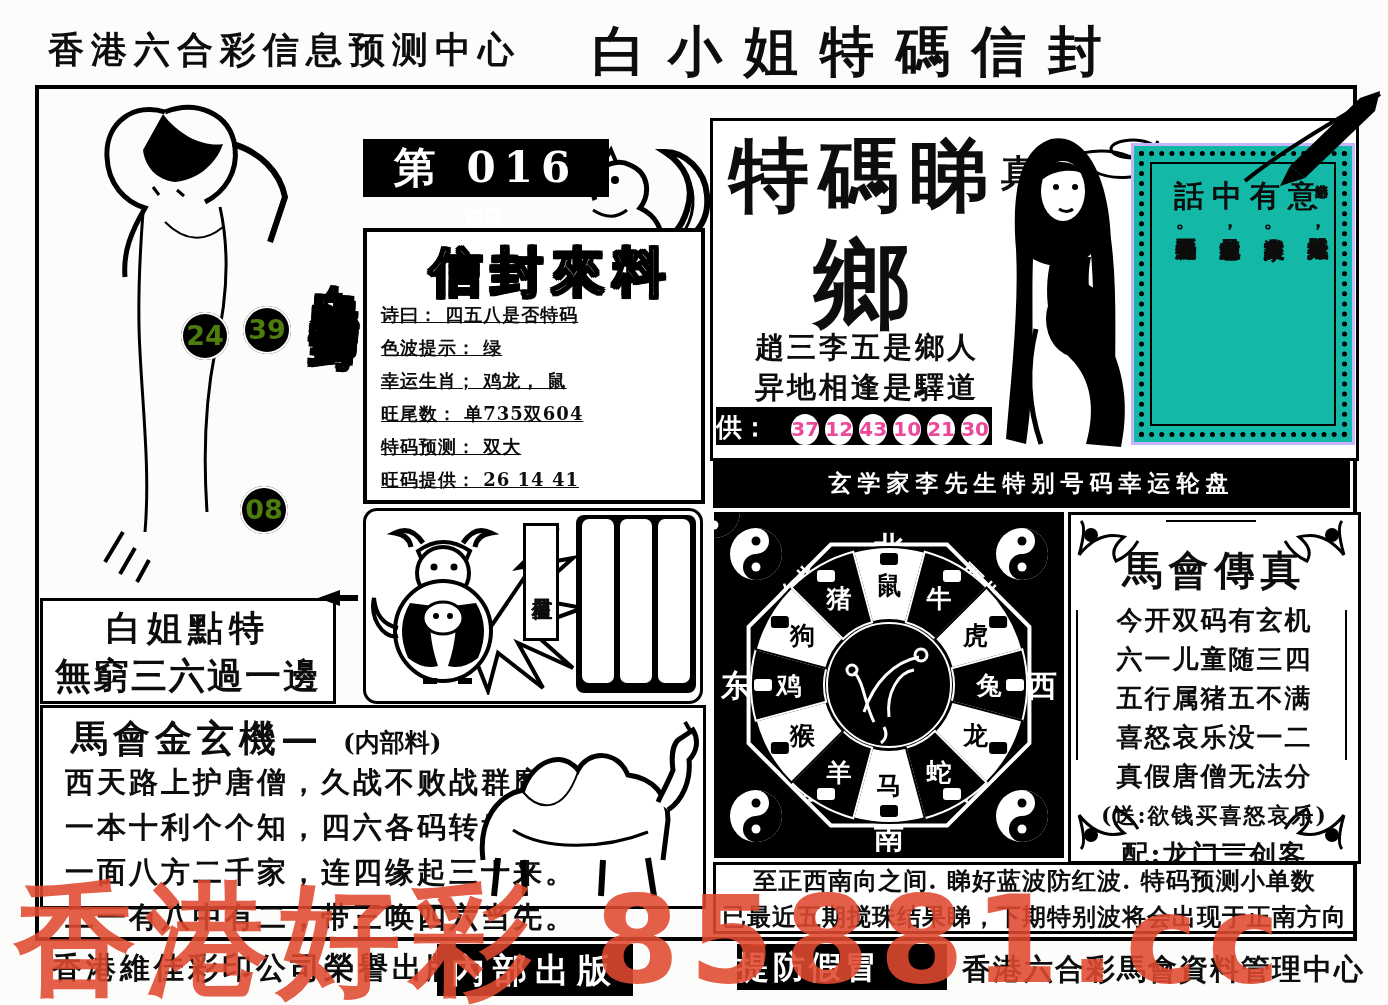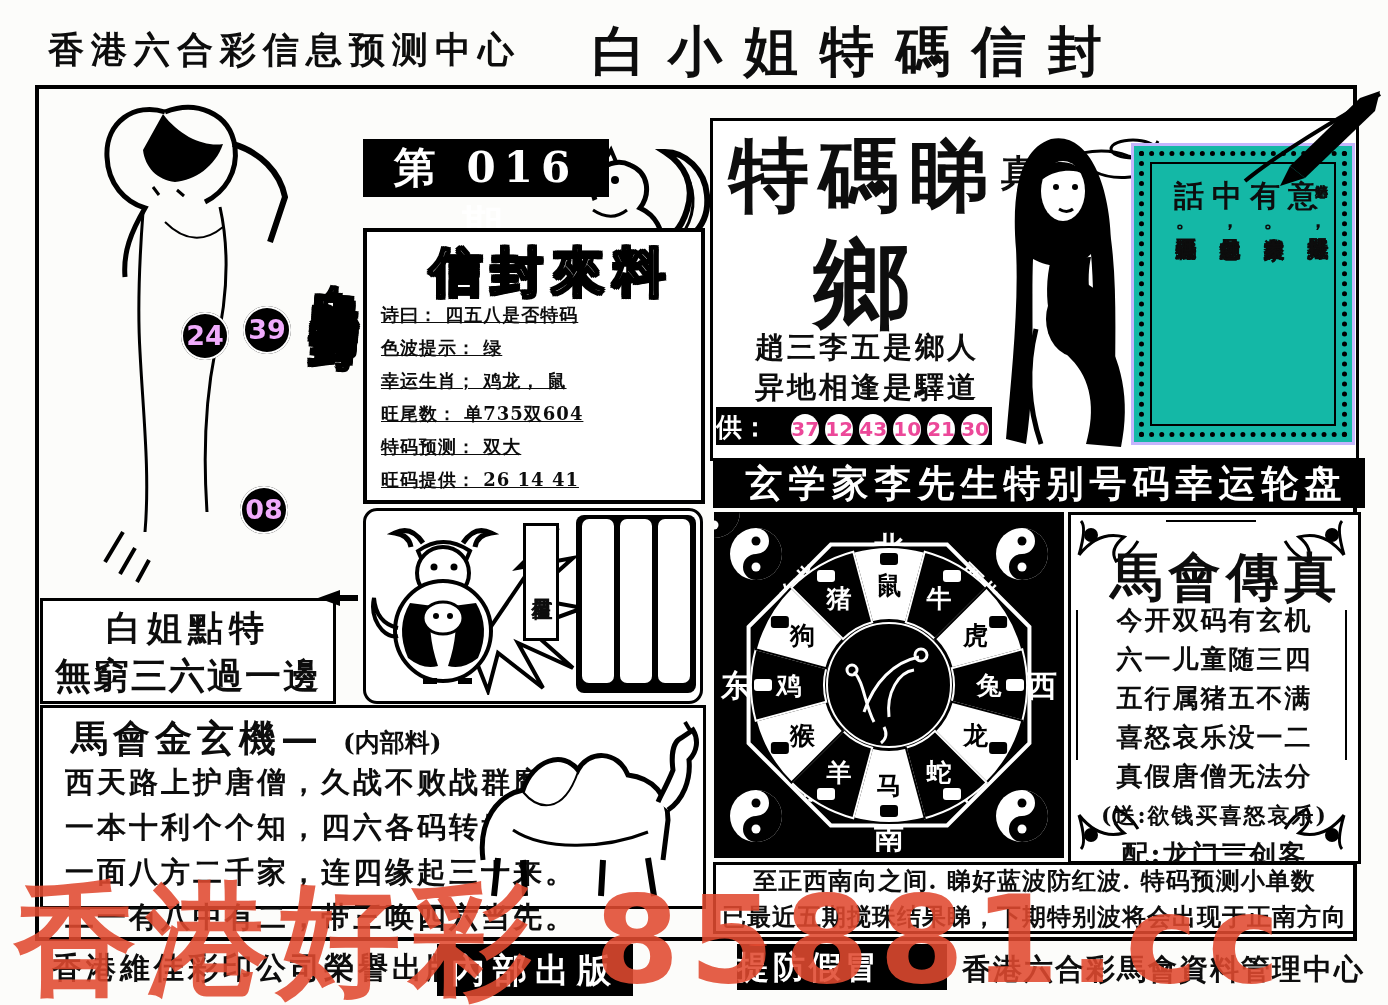--- a/index.html
+++ b/index.html
@@ -6,21 +6,21 @@
   #page{position:relative;width:1388px;height:1005px;background:#fcfcfa;overflow:hidden;
         font-family:"DejaVu Serif","Liberation Serif",serif;color:#0d0d0d;}
   .abs{position:absolute;}
   .calli{font-family:"DejaVu Serif","Liberation Serif",serif;font-weight:bold;}
   .hand{font-family:"DejaVu Serif","Liberation Serif",serif;font-weight:bold;}
   .outl{color:#fff;-webkit-text-stroke:2px #000;
         text-shadow:-2px 0 #000,2px 0 #000,0 -2px #000,0 2px #000,-2px -2px #000,2px 2px #000,-2px 2px #000,2px -2px #000;}
   .vert{writing-mode:vertical-rl;text-orientation:upright;}
   .box{border:4px solid #000;background:#fff;}
   .blackbar{background:#000;color:#fff;}
-  .numcircle-dark{display:inline-block;width:48px;height:48px;border-radius:50%;background:#000;color:#f0abfc;
+  .numcircle-dark{display:inline-block;width:48px;height:48px;border-radius:50%;background:#000;color:#4d7c0f;
       font-weight:bold;font-size:27px;line-height:48px;text-align:center;
       box-shadow:inset 0 0 0 2px #fff;font-family:"DejaVu Sans","Liberation Sans",sans-serif;}
   .numcircle-lite{display:inline-block;width:31px;height:31px;border-radius:50%;background:#fff;color:#ec4899;
       font-weight:bold;font-size:20px;line-height:31px;text-align:center;margin:0 3px;
       font-family:"DejaVu Sans","Liberation Sans",sans-serif;}
   .strip{width:32px;height:164px;background:#fff;border-radius:7px;margin:4px 3px;display:flex;
          align-items:center;justify-content:center;}
   .strip span{font-size:21px;font-weight:bold;}
   .stamp{border:3px solid #c4b5fd;background:#14b8a6;}
   .stamp-inner{position:absolute;left:5px;top:5px;right:5px;bottom:5px;border:5px dotted #000;}
@@ -187,22 +187,22 @@
       </div>
     </div>
   </div>
 
   <svg class="abs" style="left:1235px;top:86px;z-index:5;" width="150" height="110" viewBox="0 0 150 110">
     <polygon points="145,5 125,12 55,80 70,92 140,25" fill="#000"></polygon>
     <polygon points="55,80 45,100 70,92" fill="#000"></polygon>
     <path d="M10,95 C40,70 90,40 145,8" fill="none" stroke="#000" stroke-width="4"></path>
   </svg>
 
-  <div class="abs blackbar calli" style="left:713px;top:458px;width:637px;height:50px;font-size:37px;
-       letter-spacing:6px;text-align:center;line-height:50px;padding-left:15px;">玄学家李先生特别号码幸运轮盘</div>
+  <div class="abs blackbar calli" style="left:713px;top:458px;width:637px;height:50px;font-size:23px;
+       letter-spacing:6px;text-align:center;line-height:50px;">玄学家李先生特别号码幸运轮盘</div>
 
   <svg class="abs" style="left:714px;top:512px;" width="350" height="346" viewBox="0 0 350 346">
     <rect x="0" y="0" width="350" height="346" fill="#000"></rect>
     <g id="yy-defs">
       <g id="yy">
         <circle r="26" fill="#fff"></circle>
         <path d="M0,-26 a26,26 0 0 1 0,52 a13,13 0 0 1 0,-26 a13,13 0 0 0 0,-26 Z" fill="#000"></path>
         <circle cy="-13" r="4.5" fill="#000"></circle>
           <circle cy="13" r="4.5" fill="#fff"></circle>
       </g>
@@ -277,21 +277,21 @@
         <path d="M95,6 h90 M95,334 h90" stroke-width="2"></path>
         <path d="M6,95 v150 M275,95 v150" stroke-width="2"></path>
       </g>
       <g fill="#000">
         <circle cx="20" cy="20" r="7"></circle>
           <circle cx="261" cy="20" r="7"></circle>
         <circle cx="20" cy="320" r="7"></circle>
           <circle cx="261" cy="320" r="7"></circle>
       </g>
     </svg>
-    <div class="abs calli" style="left:12px;top:28px;width:100%;text-align:center;font-size:52px;letter-spacing:6px;">馬會傳真</div>
+    <div class="abs calli" style="left:0;top:28px;width:100%;text-align:center;font-size:40px;letter-spacing:6px;">馬會傳真</div>
     <div class="abs hand" style="left:0;top:86px;width:100%;text-align:center;">
       <div class="faxline">今开双码有玄机</div>
       <div class="faxline">六一儿童随三四</div>
       <div class="faxline">五行属猪五不满</div>
       <div class="faxline">喜怒哀乐没一二</div>
       <div class="faxline">真假唐僧无法分</div>
       <div class="faxline" style="font-size:22px;">(送:欲钱买喜怒哀乐)</div>
       <div class="faxline" style="font-size:27px;">配:龙门三创客</div>
     </div>
   </div>

